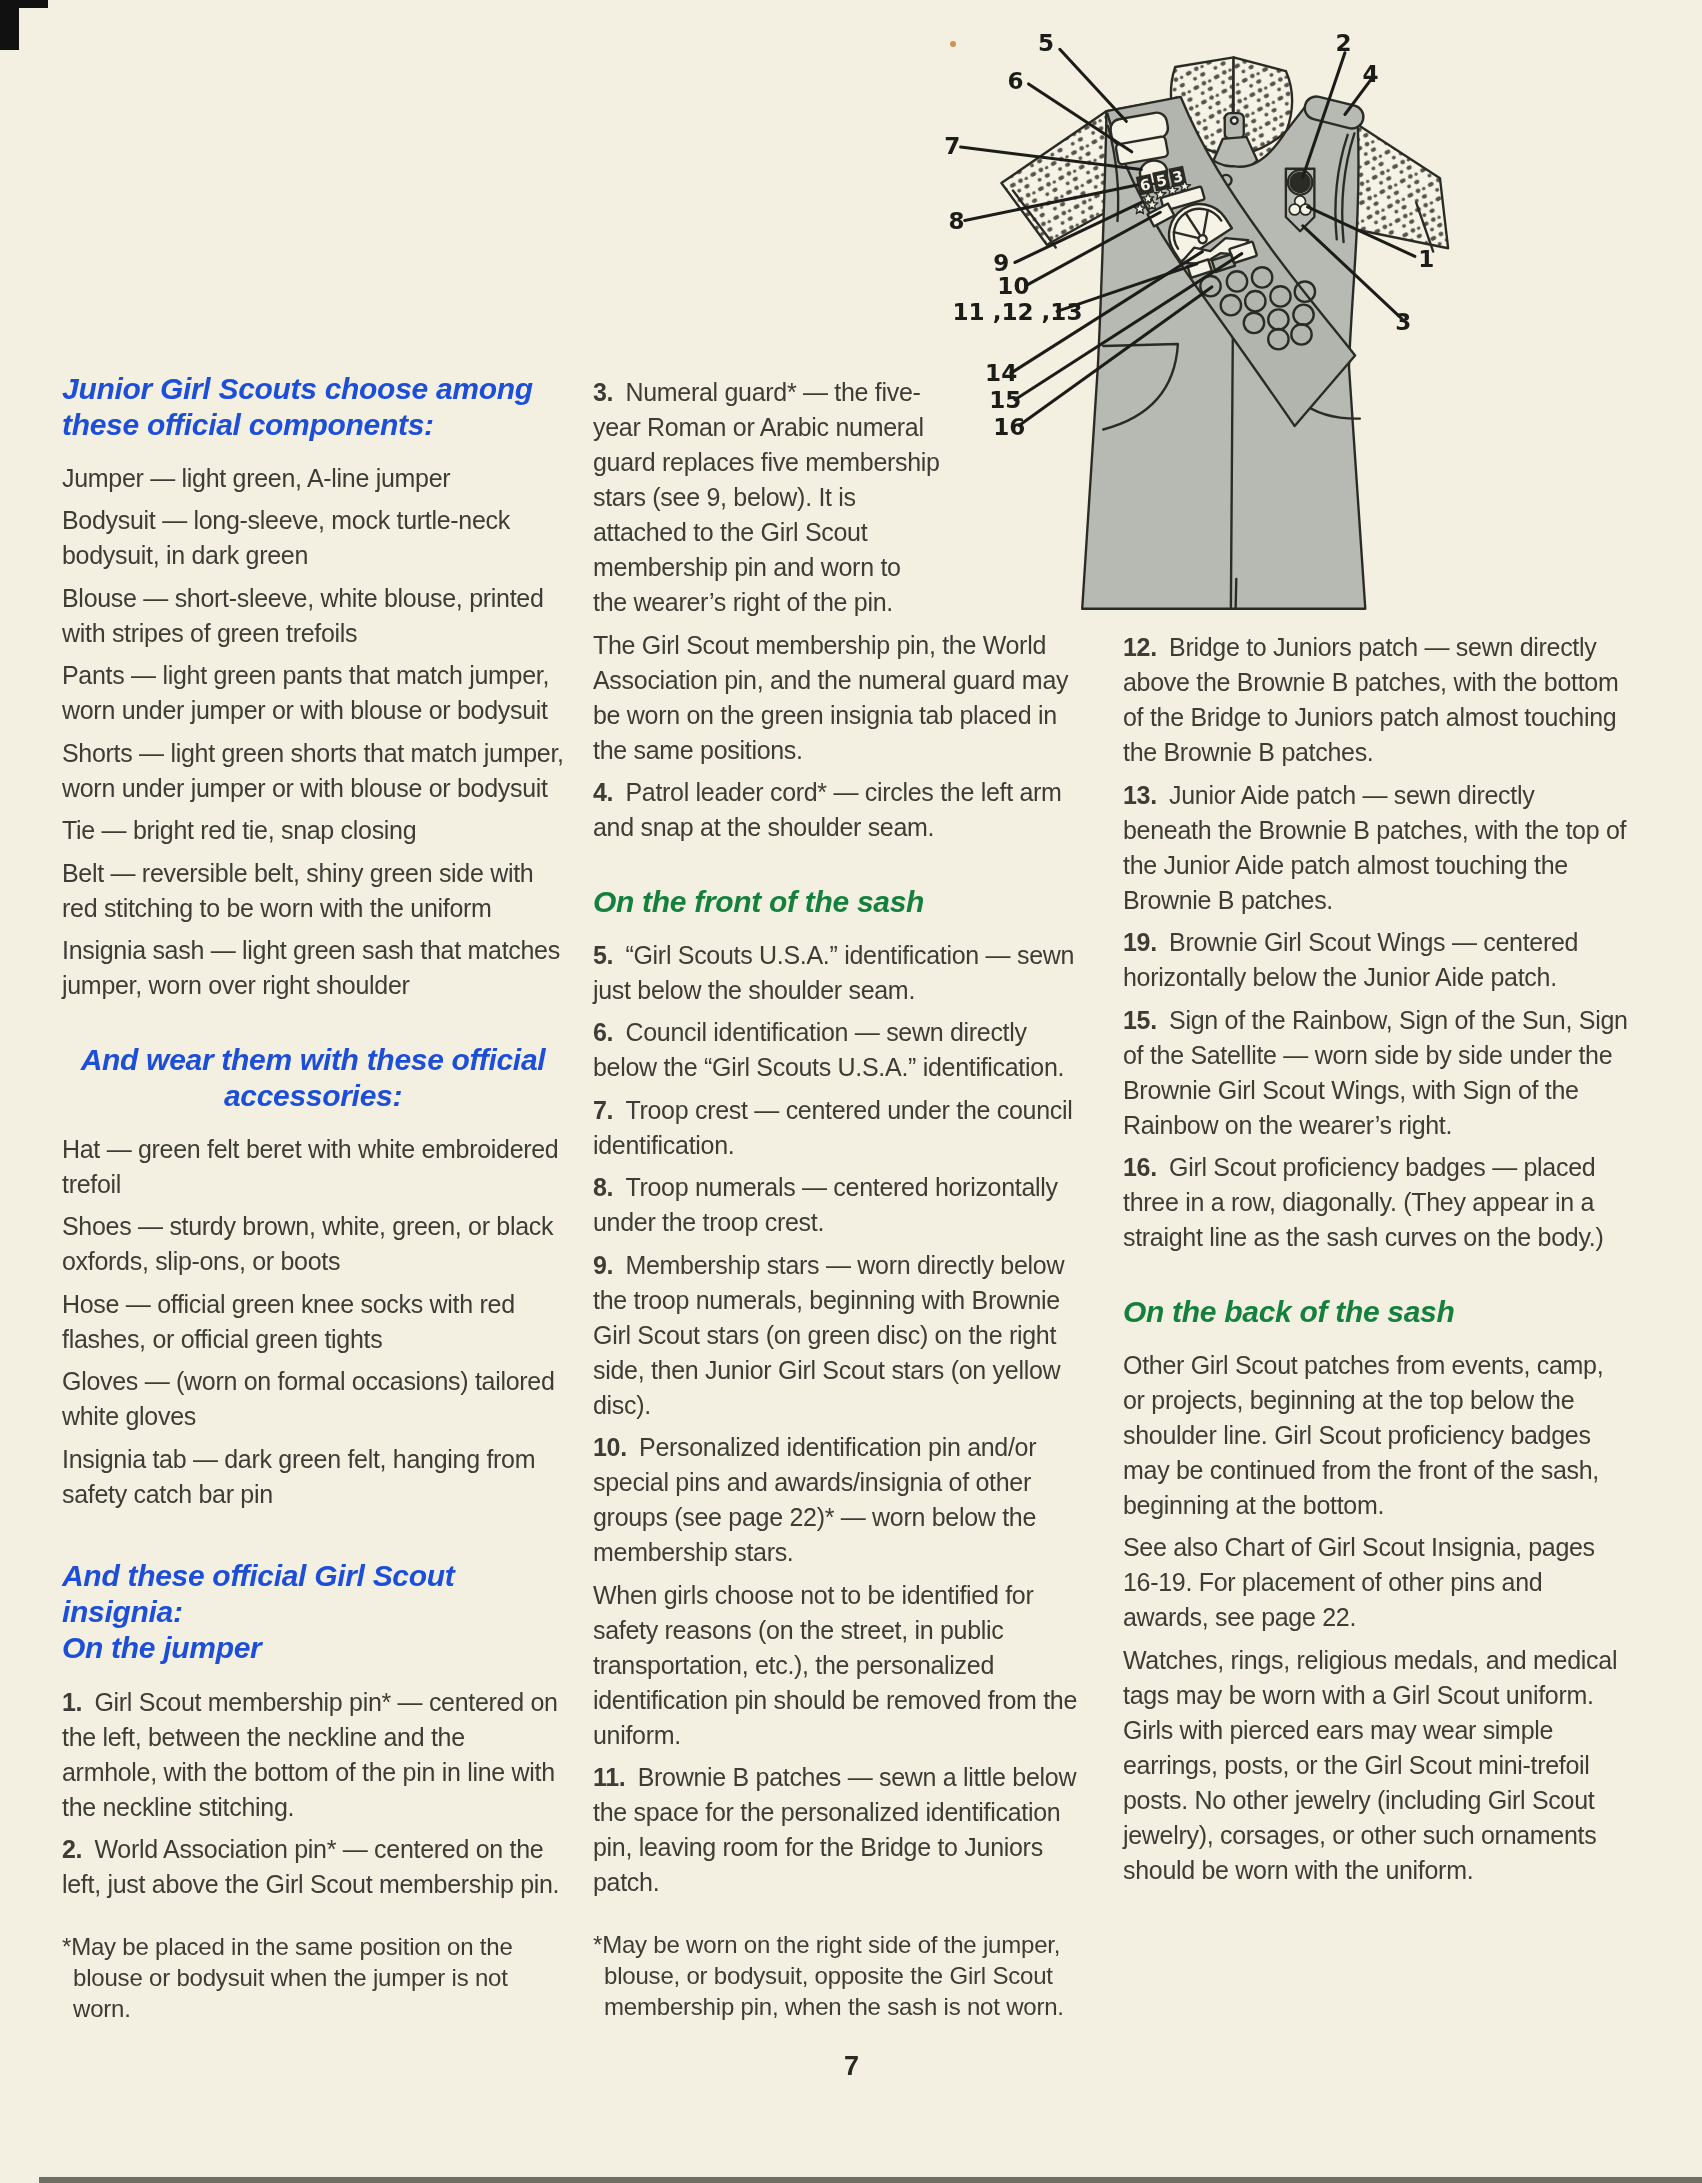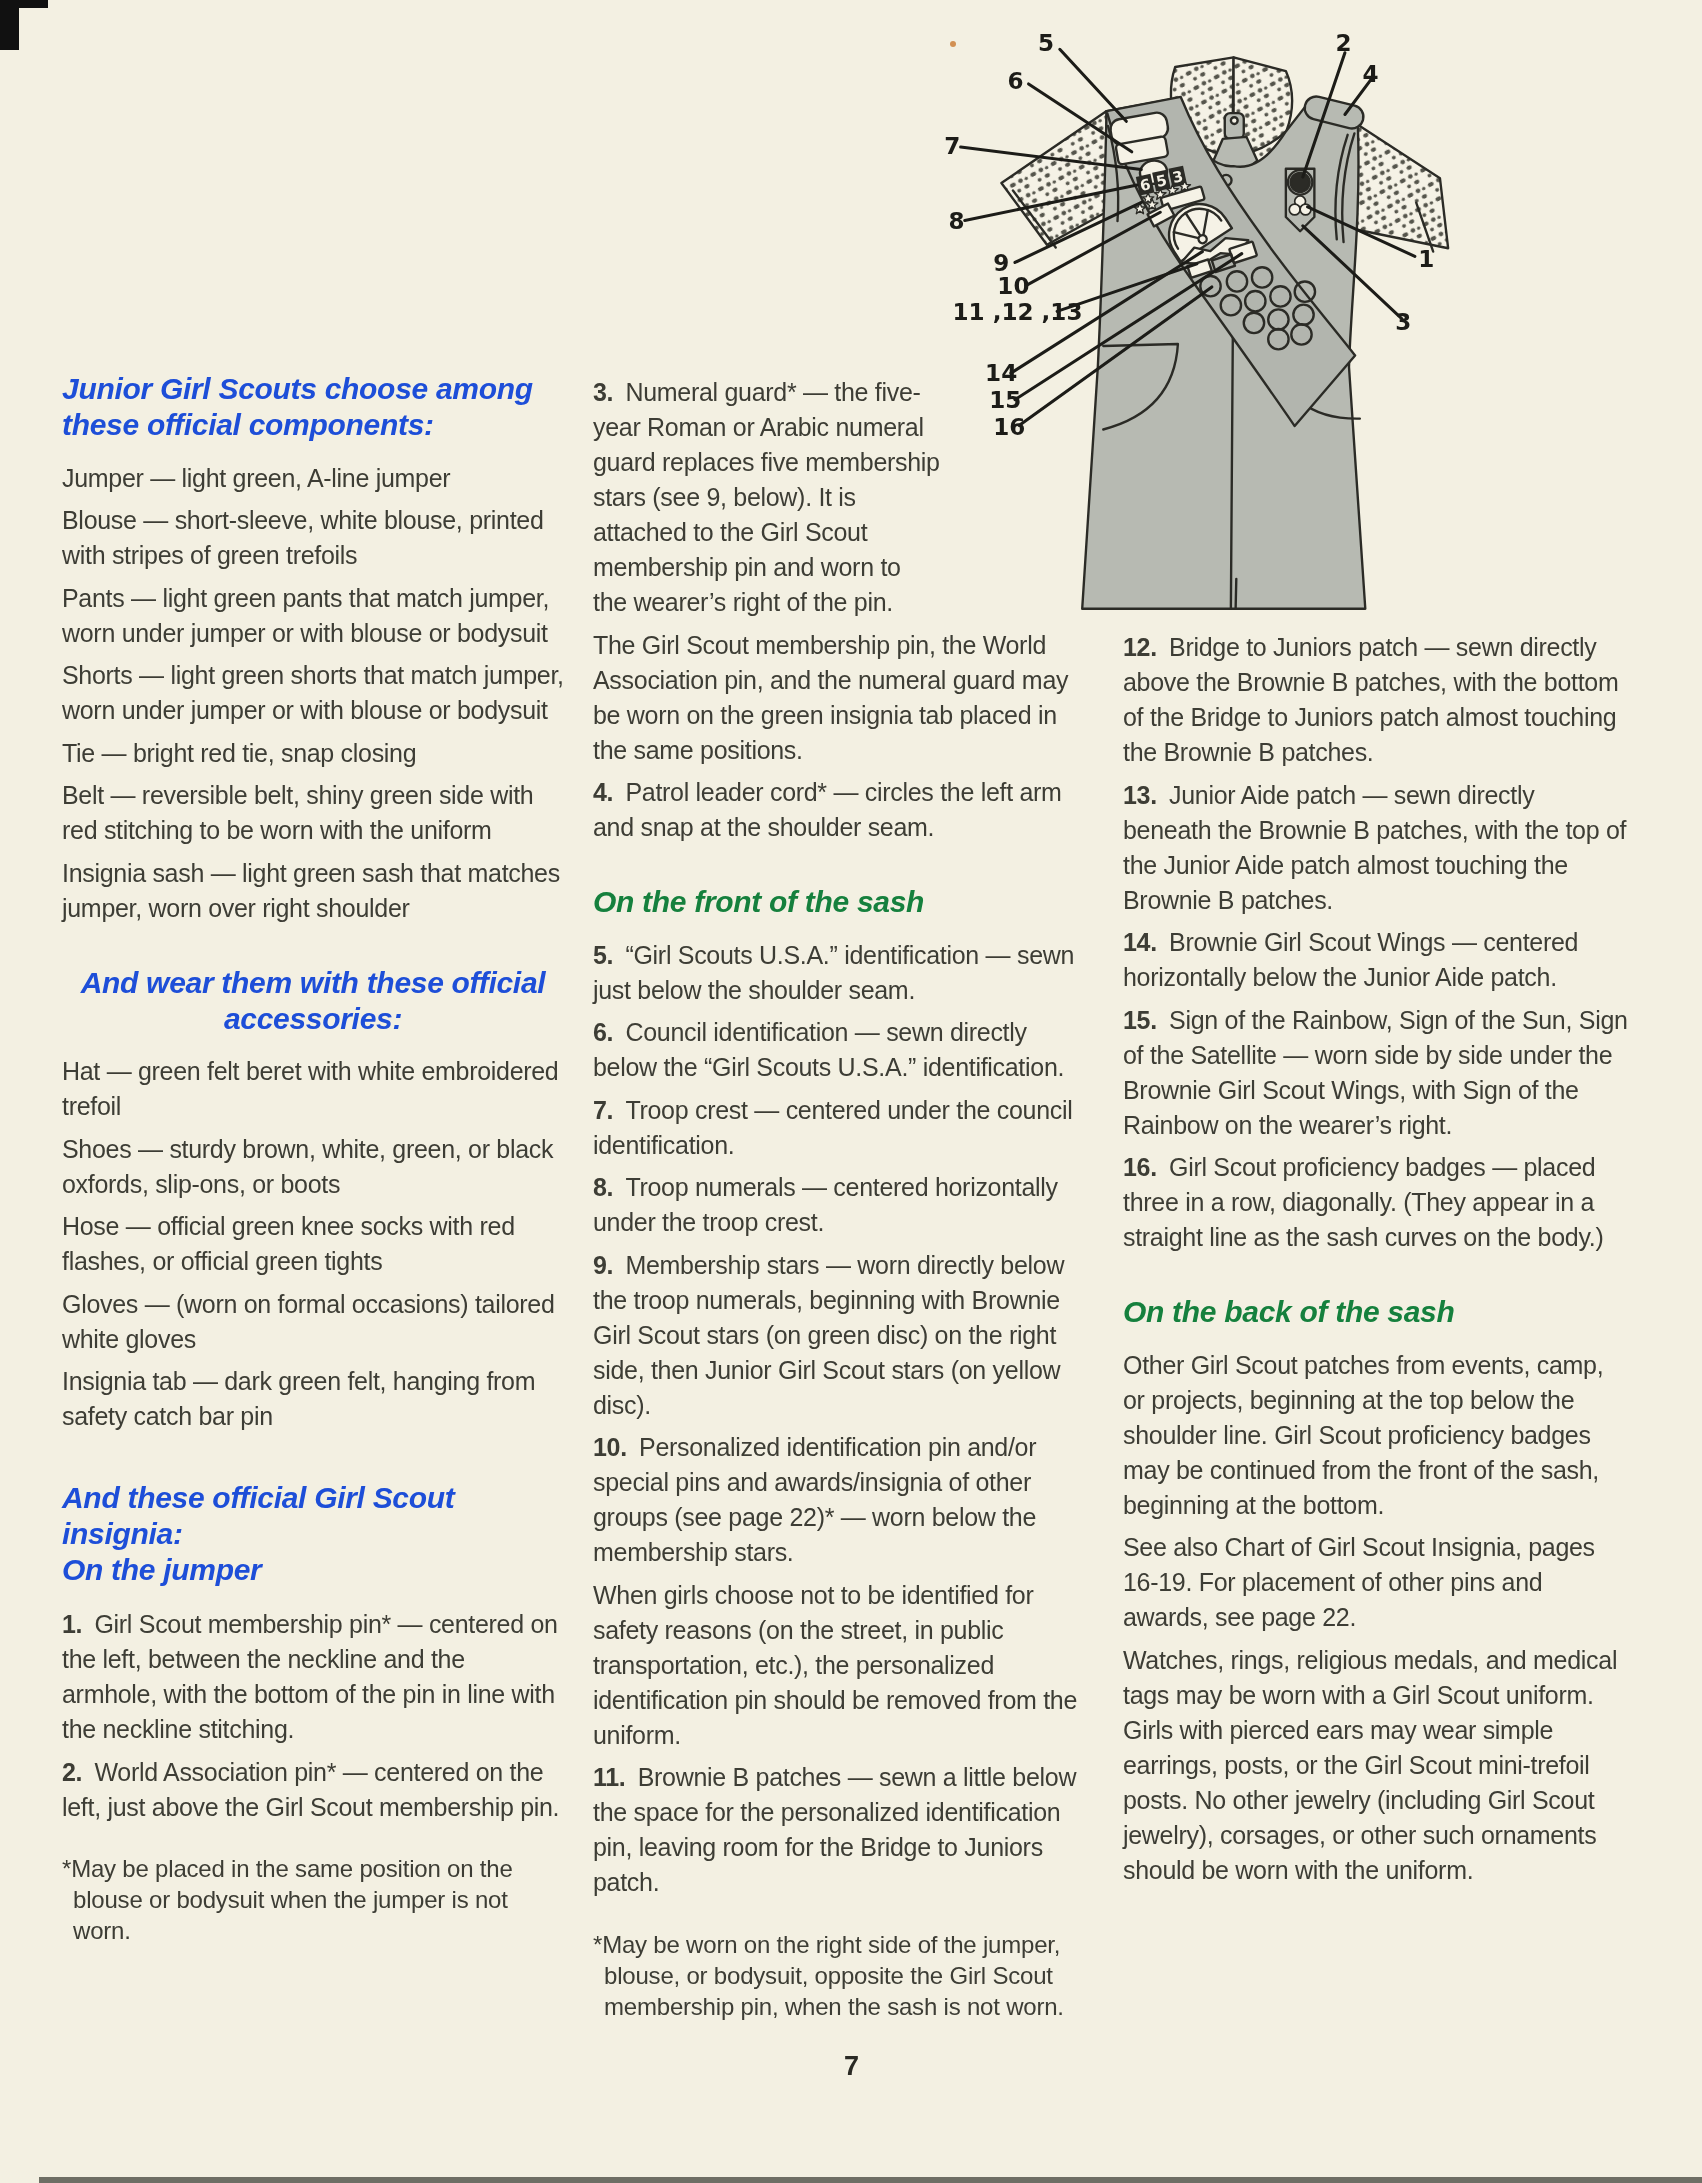--- a/index.html
+++ b/index.html
@@ -229,20 +229,21 @@
       <text x="666" y="466">3</text>
       <text x="62" y="540">14</text>
       <text x="68" y="580">15</text>
       <text x="74" y="620">16</text>
     </g>
   </svg>
 
   <div class="col col-left">
     <p class="green-head">Junior Girl Scouts choose among these official components:</p>
     <p class="body">Jumper — light green, A-line jumper</p>
+    <p class="body">Bodysuit — long-sleeve, mock turtle-neck bodysuit, in dark green</p>
     <p class="body">Blouse — short-sleeve, white blouse, printed with stripes of green trefoils</p>
     <p class="body">Pants — light green pants that match jumper, worn under jumper or with blouse or bodysuit</p>
     <p class="body">Shorts — light green shorts that match jumper, worn under jumper or with blouse or bodysuit</p>
     <p class="body">Tie — bright red tie, snap closing</p>
     <p class="body">Belt — reversible belt, shiny green side with red stitching to be worn with the uniform</p>
     <p class="body">Insignia sash — light green sash that matches jumper, worn over right shoulder</p>
 
     <p class="green-head mt">And wear them with these official accessories:</p>
     <p class="body">Hat — green felt beret with white embroidered trefoil</p>
     <p class="body">Shoes — sturdy brown, white, green, or black oxfords, slip-ons, or boots</p>
@@ -270,21 +271,21 @@
     <p class="body num-item"><b class="num">9.</b><span>Membership stars — worn directly below the troop numerals, beginning with Brownie Girl Scout stars (on green disc) on the right side, then Junior Girl Scout stars (on yellow disc).</span></p>
     <p class="body num-item"><b class="num">10.</b><span>Personalized identification pin and/or special pins and awards/insignia of other groups (see page 22)* — worn below the membership stars.</span></p>
     <p class="body">When girls choose not to be identified for safety reasons (on the street, in public transportation, etc.), the personalized identification pin should be removed from the uniform.</p>
     <p class="body num-item"><b class="num">11.</b><span>Brownie B patches — sewn a little below the space for the personalized identification pin, leaving room for the Bridge to Juniors patch.</span></p>
     <p class="footnote">*May be worn on the right side of the jumper, blouse, or bodysuit, opposite the Girl Scout membership pin, when the sash is not worn.</p>
   </div>
 
   <div class="col col-right">
     <p class="body num-item"><b class="num">12.</b><span>Bridge to Juniors patch — sewn directly above the Brownie B patches, with the bottom of the Bridge to Juniors patch almost touching the Brownie B patches.</span></p>
     <p class="body num-item"><b class="num">13.</b><span>Junior Aide patch — sewn directly beneath the Brownie B patches, with the top of the Junior Aide patch almost touching the Brownie B patches.</span></p>
-    <p class="body num-item"><b class="num">14.</b><span>Brownie Girl Scout Wings — centered horizontally below the Junior Aide patch.</span></p>
+    <p class="body num-item"><b class="num">19.</b><span>Brownie Girl Scout Wings — centered horizontally below the Junior Aide patch.</span></p>
     <p class="body num-item"><b class="num">15.</b><span>Sign of the Rainbow, Sign of the Sun, Sign of the Satellite — worn side by side under the Brownie Girl Scout Wings, with Sign of the Rainbow on the wearer’s right.</span></p>
     <p class="body num-item"><b class="num">16.</b><span>Girl Scout proficiency badges — placed three in a row, diagonally. (They appear in a straight line as the sash curves on the body.)</span></p>
 
     <p class="green-sub">On the back of the sash</p>
     <p class="body">Other Girl Scout patches from events, camp, or projects, beginning at the top below the shoulder line. Girl Scout proficiency badges may be continued from the front of the sash, beginning at the bottom.</p>
     <p class="body">See also Chart of Girl Scout Insignia, pages 16-19. For placement of other pins and awards, see page 22.</p>
     <p class="body">Watches, rings, religious medals, and medical tags may be worn with a Girl Scout uniform. Girls with pierced ears may wear simple earrings, posts, or the Girl Scout mini-trefoil posts. No other jewelry (including Girl Scout jewelry), corsages, or other such ornaments should be worn with the uniform.</p>
   </div>
 
   <div class="page-number">7</div>

